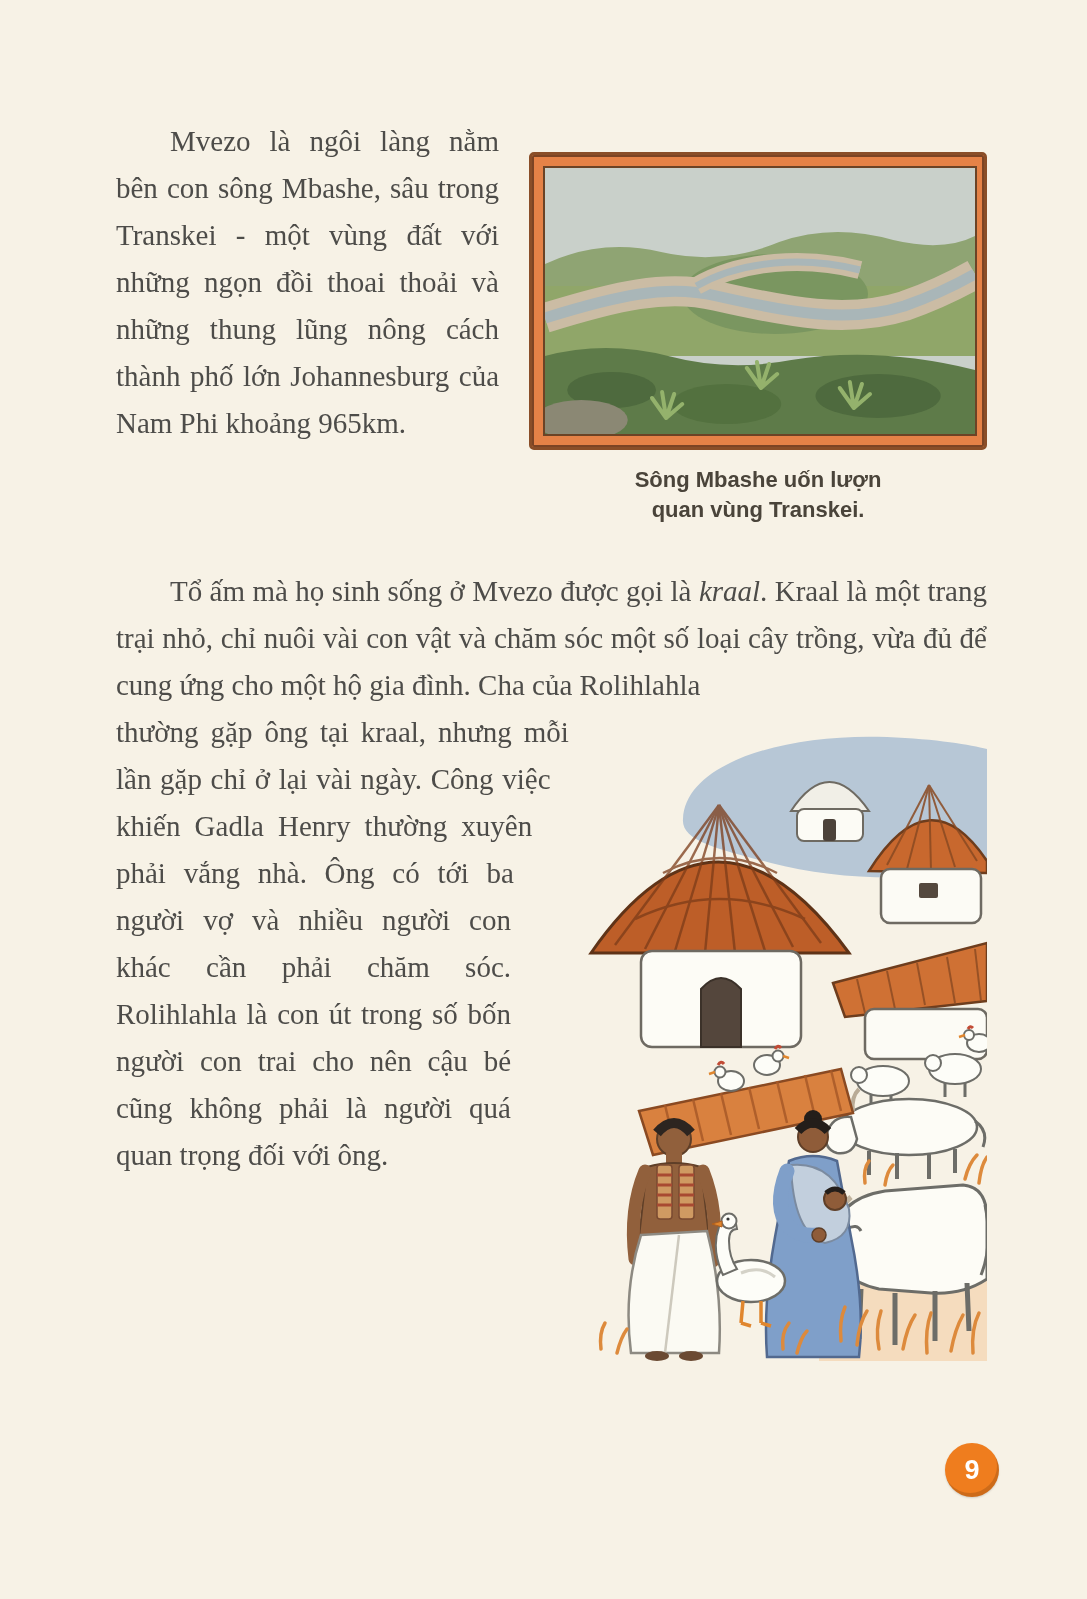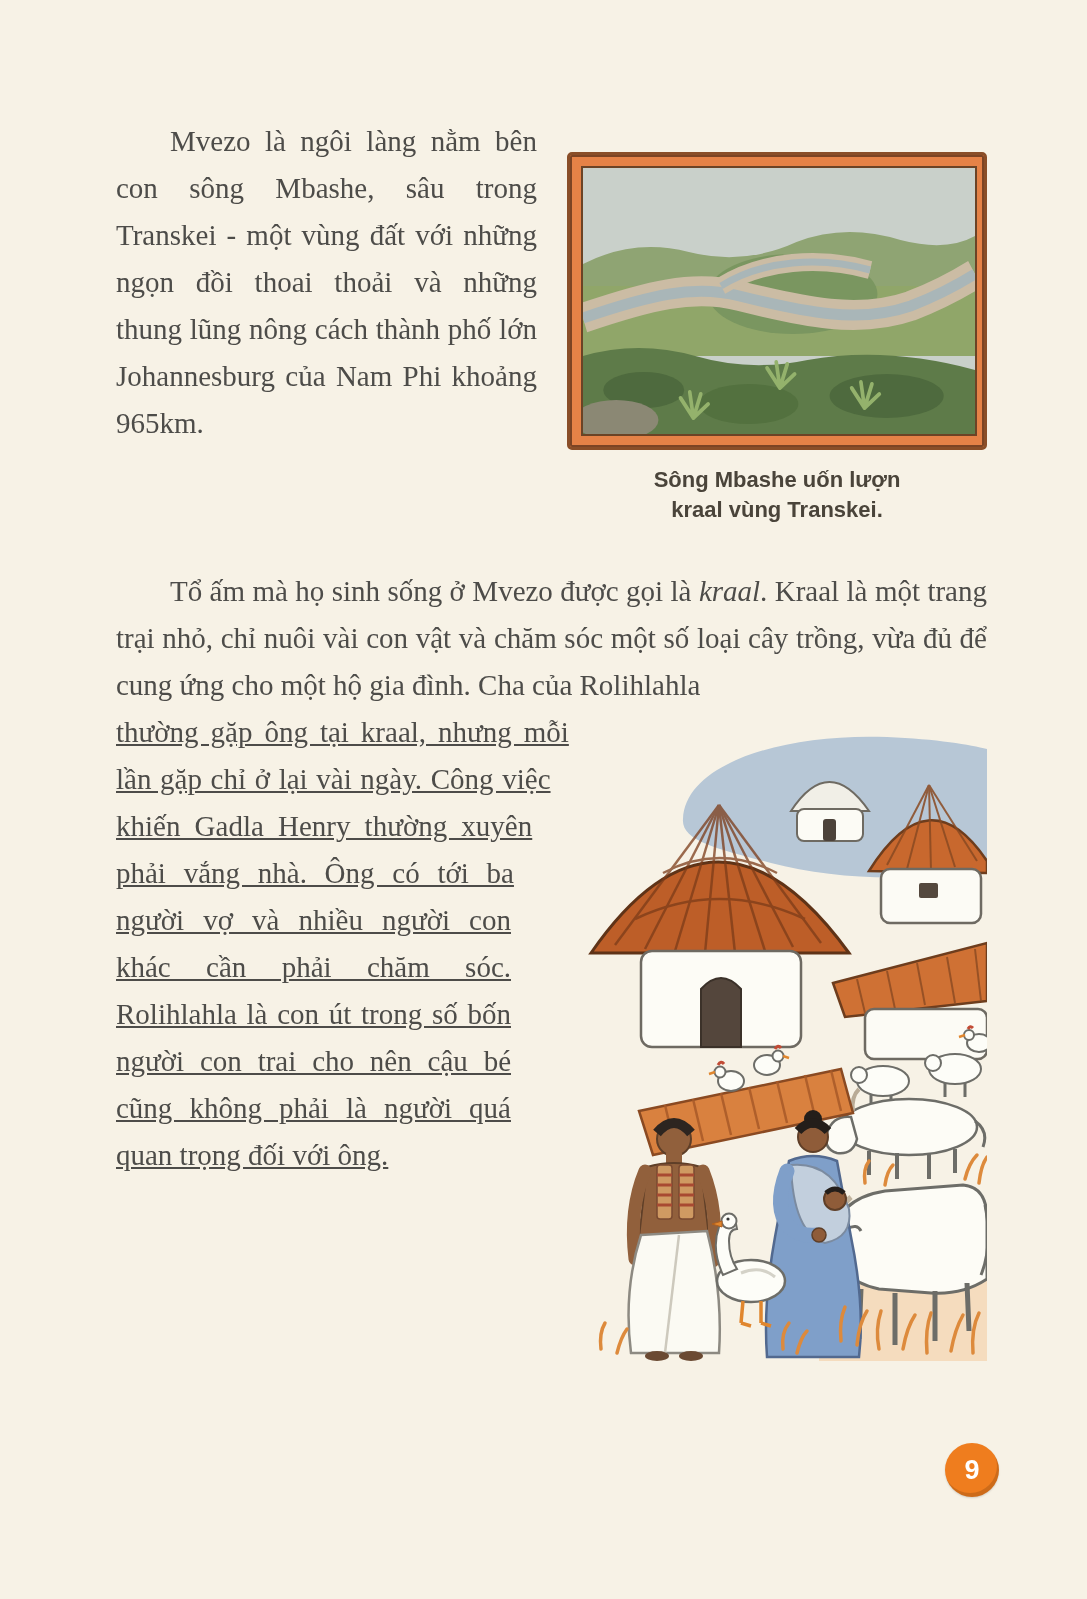--- a/index.html
+++ b/index.html
@@ -6,33 +6,33 @@
   body{
     width:1087px;height:1599px;position:relative;overflow:hidden;
     background:#f7f2e6;
     font-family:"Liberation Serif", serif;
     color:#4d4c49;
   }
   .page{position:absolute;inset:0;padding:118px 100px 0 116px;box-sizing:border-box;}
   .para{font-size:29px;line-height:47px;text-align:justify;margin:0;}
   .indent{text-indent:54px;}
   .section-top{display:flow-root;}
-  .photo-float{float:right;width:420px;margin:34px 0 8px 30px;}
+  .photo-float{float:right;width:458px;margin:34px 0 8px 30px;}
   .photo-frame{
     background:#e58247;border:3px solid #8a4e28;border-radius:5px;padding:11px;
     box-shadow:inset 0 0 0 2px #7c4424;
   }
   .photo-inner{display:block;width:100%;height:266px;border:2px solid #6b4326;background:#cfd5d0;}
   .photo-caption{
     margin-top:15px;text-align:center;
     font-family:"Liberation Sans", sans-serif;font-size:22px;font-weight:600;
     color:#4a443a;line-height:1.35;
   }
   .section-body{margin-top:36px;}
-  .para-b-wrap{display:flow-root;text-decoration:underline;}
+  .para-b-wrap{display:flow-root;}
   .illus-float{
     float:right;width:452px;height:648px;margin:4px 0 0 24px;
     shape-outside:polygon(16% 0%, 100% 0%, 100% 100%, 0% 100%, 0% 30%);
   }
   .illus-float svg{display:block;width:100%;height:100%;}
   .page-number{
     position:absolute;right:88px;bottom:102px;width:54px;height:54px;border-radius:50%;
     background:#ef7d1e;color:#fff;
     font-family:"Liberation Sans", sans-serif;font-size:27px;font-weight:600;
     display:flex;align-items:center;justify-content:center;
@@ -64,21 +64,21 @@
           <ellipse cx="36" cy="252" rx="46" ry="20" fill="#8b8874"></ellipse>
           <g stroke="#94b26c" stroke-width="4" stroke-linecap="round" fill="none">
             <path d="M214,220 l-14,-20 M214,220 l-4,-26 M214,220 l8,-24 M214,220 l16,-14"></path>
             <path d="M306,240 l-14,-20 M306,240 l-4,-26 M306,240 l8,-24 M306,240 l16,-14"></path>
             <path d="M120,250 l-14,-20 M120,250 l-4,-26 M120,250 l8,-24 M120,250 l16,-14"></path>
           </g>
         </svg>
       </div>
       <figcaption class="photo-caption">
         <div>Sông Mbashe uốn lượn</div>
-        <div>kraal vùng Transkei.</div>
+        <div>quan vùng Transkei.</div>
       </figcaption>
     </figure>
     <p class="para indent">Mvezo là ngôi làng nằm bên con sông Mbashe, sâu trong Transkei - một vùng đất với những ngọn đồi thoai thoải và những thung lũng nông cách thành phố lớn Johannesburg của Nam Phi khoảng 965km.</p>
   </div>
 
   <div class="section-body">
     <p class="para indent"><span>Tổ ấm mà họ sinh sống ở Mvezo được gọi là </span><i>kraal</i><span>. Kraal là một trang trại nhỏ, chỉ nuôi vài con vật và chăm sóc một số loại cây trồng, vừa đủ để cung ứng cho một hộ gia đình. Cha của Rolihlahla</span></p>
 
     <div class="para-b-wrap">
       <div class="illus-float">

